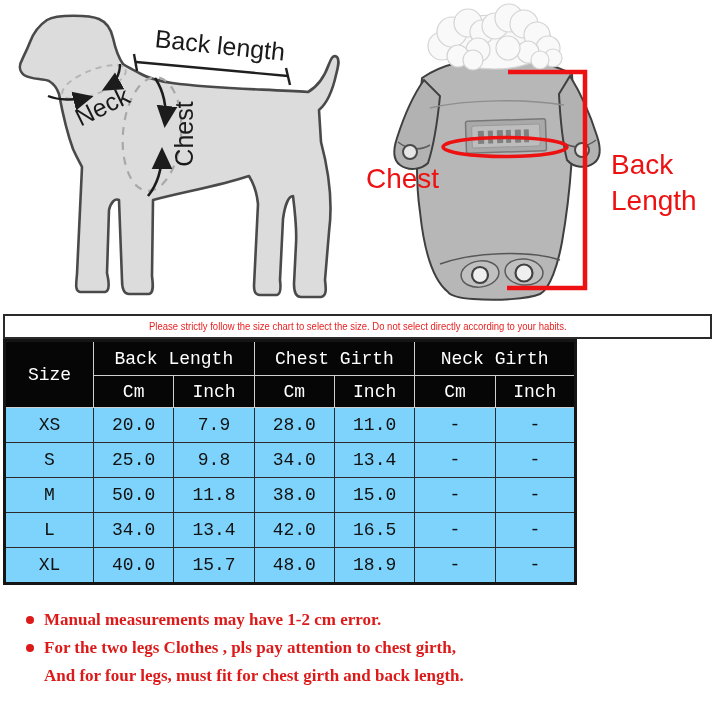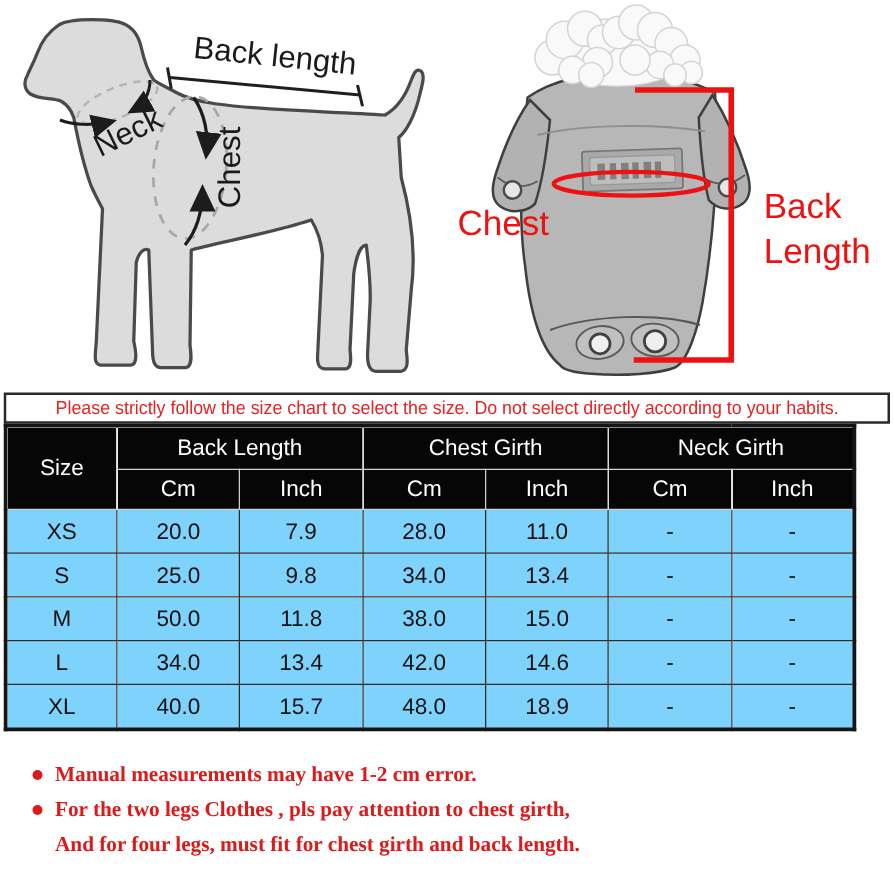--- a/index.html
+++ b/index.html
@@ -13,26 +13,26 @@
   .dog-backlength{left:145px;top:31px;width:150px;text-align:center;transform:rotate(6deg);}
   .dog-neck{left:74px;top:92px;transform:rotate(-26deg);}
   .dog-chest{left:146px;top:120px;width:76px;height:28px;text-align:center;transform:rotate(-90deg);}
   .red-label{position:absolute;color:#ee1111;font-size:28px;white-space:nowrap;}
   .jacket-chest{left:366px;top:163px;}
   .jacket-backlength{left:611px;top:147px;line-height:36px;}
 
   
   .notice{box-sizing:border-box;margin:0 3px;height:25px;border:2px solid #2a2a2a;
           display:flex;align-items:center;justify-content:center;overflow:hidden;
-          color:#e82222;font-size:15px;white-space:nowrap;background:#fff;}
+          color:#e82222;font-size:10px;white-space:nowrap;background:#fff;}
   .notice span{display:inline-block;transform:scaleX(0.95);}
 
   
-  table.size{border-collapse:collapse;table-layout:fixed;width:682px;margin:0 3px;
-             font-family:Liberation Sans, sans-serif;color:#111;border:3px solid #151515;}
+  table.size{border-collapse:collapse;table-layout:fixed;width:574px;margin:0 3px;
+             font-family:Liberation Mono, monospace;color:#111;border:3px solid #151515;}
   table.size th,table.size td{text-align:center;vertical-align:middle;padding:0;overflow:hidden;}
   table.size thead th{background:#060606;color:#fff;font-weight:normal;font-size:18px;
                       border:1.5px solid #cfcfcf;}
   table.size thead tr.r1 th{height:33px;}
   table.size thead tr.r2 th{height:31px;}
   table.size tbody td{height:34px;font-size:18px;border:1.5px solid #2b2b2b;background:#7dd3fc;}
 
   
   .notes{padding:21px 8px 0 26px;color:#dc1a1a;font-family:"Liberation Serif",serif;
          font-weight:bold;font-size:17px;}
@@ -205,21 +205,21 @@
         <td>38.0</td>
         <td>15.0</td>
         <td>-</td>
         <td>-</td>
       </tr>
       <tr>
         <td>L</td>
         <td>34.0</td>
         <td>13.4</td>
         <td>42.0</td>
-        <td>14.6</td>
+        <td>16.5</td>
         <td>-</td>
         <td>-</td>
       </tr>
       <tr>
         <td>XL</td>
         <td>40.0</td>
         <td>15.7</td>
         <td>48.0</td>
         <td>18.9</td>
         <td>-</td>

